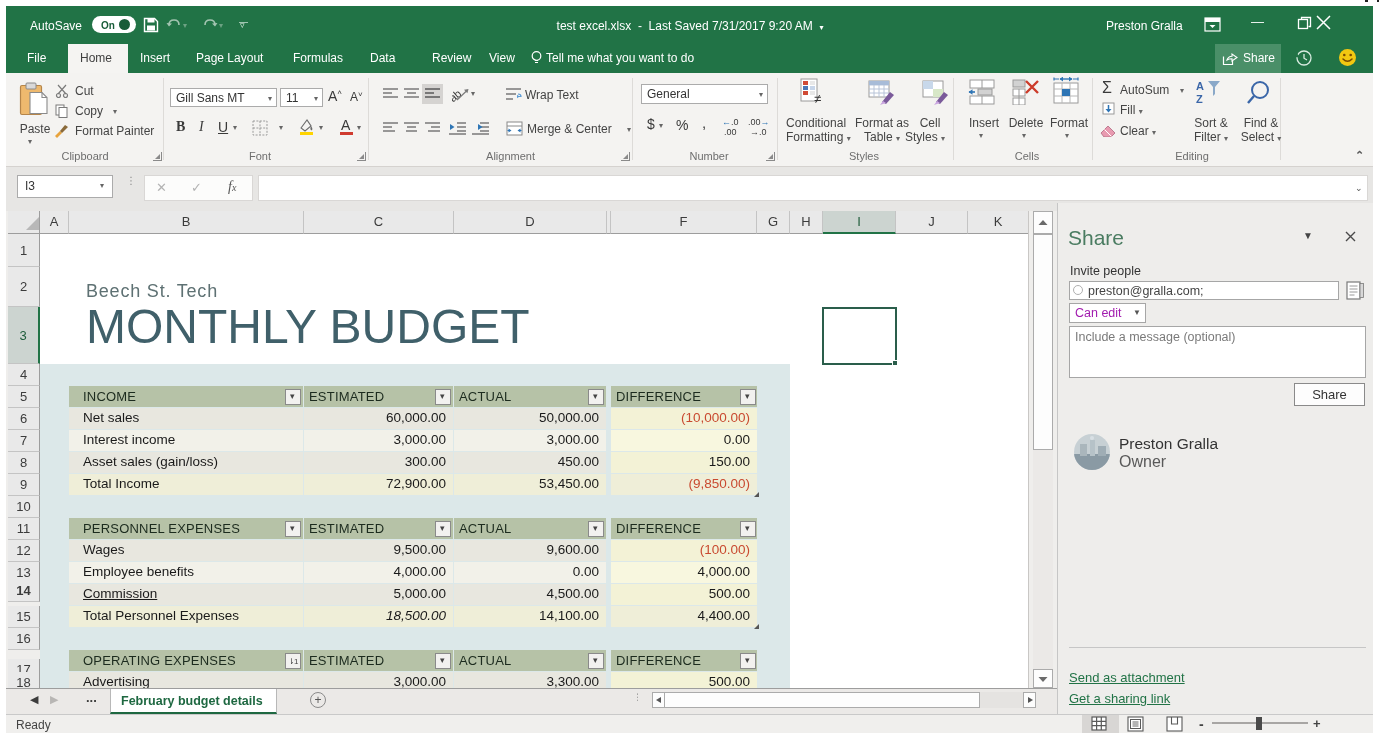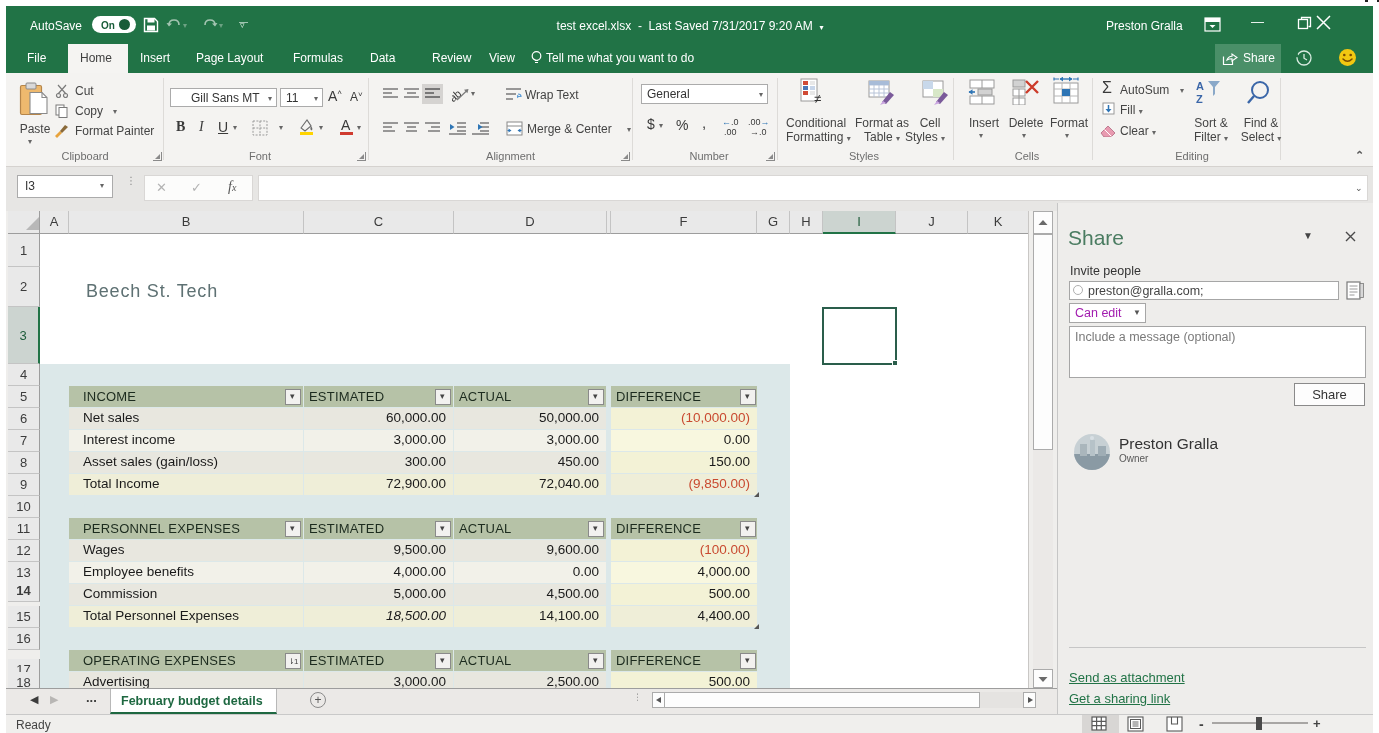--- a/index.html
+++ b/index.html
@@ -156,21 +156,21 @@
     <rect x="4" y="3.5" width="8" height="10" fill="#fff" stroke="#7a7a7a" stroke-width="1"></rect>
   </svg>
 <div class="ab rb-txt" style="left:75px;top:104px;">Copy</div>
 <div class="ab dd" style="left:113px;top:107px;">▾</div>
 <svg class="ab" style="left:53px;top:124px;" width="16" height="14" viewBox="0 0 16 14">
     <path d="M2 12 L7 7 L9 9 L4 14z" fill="#e8a33d"></path>
     <path d="M7 7 L12 1 L15 3 L9 9z" fill="#8a6a3a"></path>
   </svg>
 <div class="ab rb-txt" style="left:75px;top:124px;">Format Painter</div>
 
-<div class="ab combo" style="left:170px;top:88px;width:107px;height:19px;"><span style="margin-left:20px;">Gill Sans MT</span><span class="dda">▾</span></div>
+<div class="ab combo" style="left:170px;top:88px;width:107px;height:19px;"><span style="margin-left:5px;">Gill Sans MT</span><span class="dda">▾</span></div>
 <div class="ab combo" style="left:280px;top:88px;width:43px;height:19px;"><span style="margin-left:5px;">11</span><span class="dda">▾</span></div>
 <div class="ab" style="left:328px;top:88px;font-size:14px;color:#3a3a3a;">A<span style="font-size:8px;vertical-align:6px;">˄</span></div>
 <div class="ab" style="left:350px;top:90px;font-size:12px;color:#3a3a3a;">A<span style="font-size:8px;vertical-align:4px;">˅</span></div>
 <div class="ab" style="left:176px;top:119px;font-size:14px;color:#3a3a3a;font-weight:bold;font-family:'Liberation Serif',serif;">B</div>
 <div class="ab" style="left:199px;top:119px;font-size:14px;color:#3a3a3a;font-style:italic;font-family:'Liberation Serif',serif;">I</div>
 <div class="ab" style="left:218px;top:119px;font-size:14px;color:#3a3a3a;text-decoration:underline;">U</div>
 <div class="ab dd" style="left:233px;top:123px;">▾</div>
 <svg class="ab" style="left:252px;top:120px;" width="16" height="16" viewBox="0 0 16 16">
     <path d="M1 1h14v14H1z" fill="none" stroke="#9a9a9a" stroke-width="1" stroke-dasharray="2 1.4"></path>
     <path d="M1 8h14M8 1v14" stroke="#9a9a9a" stroke-width="1" stroke-dasharray="2 1.4"></path>
@@ -377,20 +377,21 @@
  <div class="rowh" style="top:315px;height:22px;">11</div>
  <div class="rowh" style="top:337px;height:22px;">12</div>
  <div class="rowh" style="top:359px;height:22px;">13</div>
  <div class="rowh" style="top:377px;height:22px;font-weight:bold;">14</div>
  <div class="rowh" style="top:403px;height:22px;">15</div>
  <div class="rowh" style="top:425px;height:22px;">16</div>
  <div class="rowh" style="top:456px;height:22px;text-align:center;">17</div>
  <div class="rowh" style="top:469px;height:22px;">18</div>
 
  <div class="ab" style="left:80px;top:78px;font-size:18px;color:#5e7173;letter-spacing:.8px;">Beech St. Tech</div>
+ <div class="ab" style="left:80px;top:96px;font-size:48px;color:#40606a;letter-spacing:0px;">MONTHLY BUDGET</div>
 
  <div class="ab" style="left:816px;top:104px;width:75px;height:58px;border:2px solid #2a5e4b;background:#fff;"></div>
  <div class="ab" style="left:886px;top:157px;width:6px;height:6px;background:#2a5e4b;border:1px solid #fff;"></div>
 
  <div class="th" style="top:183px;">
       <i style="left:63px;width:234px;">INCOME</i>
       <i style="left:298px;width:149px;">ESTIMATED</i>
       <i style="left:448px;width:152px;">ACTUAL</i>
       <i style="left:605px;width:146px;">DIFFERENCE</i>
     </div>
@@ -408,21 +409,21 @@
     </div>
  <div class="tr a" style="top:249px;">
       <i style="left:63px;width:234px;">Asset sales (gain/loss)</i>
       <i class="n" style="left:298px;width:149px;">300.00</i>
       <i class="n" style="left:448px;width:152px;">450.00</i>
       <i class="n d1" style="left:605px;width:146px;">150.00</i>
     </div>
  <div class="tr t" style="top:271px;">
       <i style="left:63px;width:234px;">Total Income</i>
       <i class="n" style="left:298px;width:149px;">72,900.00</i>
-      <i class="n" style="left:448px;width:152px;">72,040.00</i>
+      <i class="n" style="left:448px;width:152px;">53,450.00</i>
       <i class="n neg" style="left:605px;width:146px;">(9,850.00)</i>
     </div>
 
  <div class="th" style="top:315px;">
       <i style="left:63px;width:234px;">PERSONNEL EXPENSES</i>
       <i style="left:298px;width:149px;">ESTIMATED</i>
       <i style="left:448px;width:152px;">ACTUAL</i>
       <i style="left:605px;width:146px;">DIFFERENCE</i>
     </div>
  <div class="tr a" style="top:337px;">
@@ -431,42 +432,42 @@
       <i class="n" style="left:448px;width:152px;">9,600.00</i>
       <i class="n d1 neg" style="left:605px;width:146px;">(100.00)</i>
     </div>
  <div class="tr b" style="top:359px;">
       <i style="left:63px;width:234px;">Employee benefits</i>
       <i class="n" style="left:298px;width:149px;">4,000.00</i>
       <i class="n" style="left:448px;width:152px;">0.00</i>
       <i class="n d2" style="left:605px;width:146px;">4,000.00</i>
     </div>
  <div class="tr a" style="top:381px;">
-      <i style="left:63px;width:234px;">Commission</i>
+      <i style="left:63px;width:234px;text-decoration:underline;">Commission</i>
       <i class="n" style="left:298px;width:149px;">5,000.00</i>
       <i class="n" style="left:448px;width:152px;">4,500.00</i>
       <i class="n d1" style="left:605px;width:146px;">500.00</i>
     </div>
  <div class="tr t" style="top:403px;">
       <i style="left:63px;width:234px;">Total Personnel Expenses</i>
       <i class="n" style="left:298px;width:149px;font-style:italic;">18,500.00</i>
       <i class="n" style="left:448px;width:152px;">14,100.00</i>
       <i class="n" style="left:605px;width:146px;">4,400.00</i>
     </div>
 
  <div class="th" style="top:447px;">
       <i style="left:63px;width:234px;">OPERATING EXPENSES</i>
       <i style="left:298px;width:149px;">ESTIMATED</i>
       <i style="left:448px;width:152px;">ACTUAL</i>
       <i style="left:605px;width:146px;">DIFFERENCE</i>
     </div>
  <div class="tr a" style="top:469px;">
       <i style="left:63px;width:234px;">Advertising</i>
       <i class="n" style="left:298px;width:149px;">3,000.00</i>
-      <i class="n" style="left:448px;width:152px;">2,500.00</i>
+      <i class="n" style="left:448px;width:152px;">3,300.00</i>
       <i class="n d1" style="left:605px;width:146px;">500.00</i>
     </div>
 
  <div class="fb" style="left:279px;top:186px;"></div>
     <div class="fb" style="left:429px;top:186px;"></div>
     <div class="fb" style="left:582px;top:186px;"></div>
     <div class="fb" style="left:734px;top:186px;"></div>
  <div class="fb" style="left:279px;top:318px;"></div>
     <div class="fb" style="left:429px;top:318px;"></div>
     <div class="fb" style="left:582px;top:318px;"></div>
@@ -527,21 +528,21 @@
     <g clip-path="url(#av)">
       <rect width="36" height="36" fill="#c7d0d4"></rect>
       <rect y="20" width="36" height="16" fill="#8a9aa4"></rect>
       <rect x="6" y="10" width="7" height="12" fill="#aab6bc"></rect>
       <rect x="16" y="6" width="5" height="16" fill="#b6c2c8"></rect>
       <rect x="24" y="12" width="8" height="10" fill="#9fadb5"></rect>
       <circle cx="18" cy="4" r="2" fill="#d8e0e4"></circle>
     </g>
   </svg>
 <div class="ab" style="left:1119px;top:435px;font-size:15.5px;color:#333;">Preston Gralla</div>
-<div class="ab" style="left:1119px;top:453px;font-size:10px;color:#595959;">Owner</div>
+<div class="ab" style="left:1119px;top:453px;font-size:16px;color:#595959;">Owner</div>
 <div class="ab" style="left:1069px;top:647px;width:297px;height:1px;background:#c6c6c6;"></div>
 <div class="ab" style="left:1069px;top:670px;font-size:13px;color:#217346;text-decoration:underline;">Send as attachment</div>
 <div class="ab" style="left:1069px;top:691px;font-size:13px;color:#217346;text-decoration:underline;">Get a sharing link</div>
 
 <div class="ab" style="left:6px;top:688px;width:1051px;height:26px;background:#ebe9e7;border-top:1px solid #9d9d9d;"></div>
 <div class="ab" style="left:30px;top:693px;font-size:11px;color:#3c3c3c;">◀</div>
 <div class="ab" style="left:50px;top:693px;font-size:11px;color:#b8b6b4;">▶</div>
 <div class="ab" style="left:86px;top:690px;font-size:13px;color:#3c3c3c;font-weight:bold;">...</div>
 <div class="ab" style="left:110px;top:689px;width:167px;height:25px;background:#fff;border-left:1px solid #b8b8b8;border-right:1px solid #b8b8b8;border-bottom:2px solid #1e6841;"></div>
 <div class="ab" style="left:121px;top:694px;font-size:12.5px;color:#1e6841;font-weight:bold;">February budget details</div>

